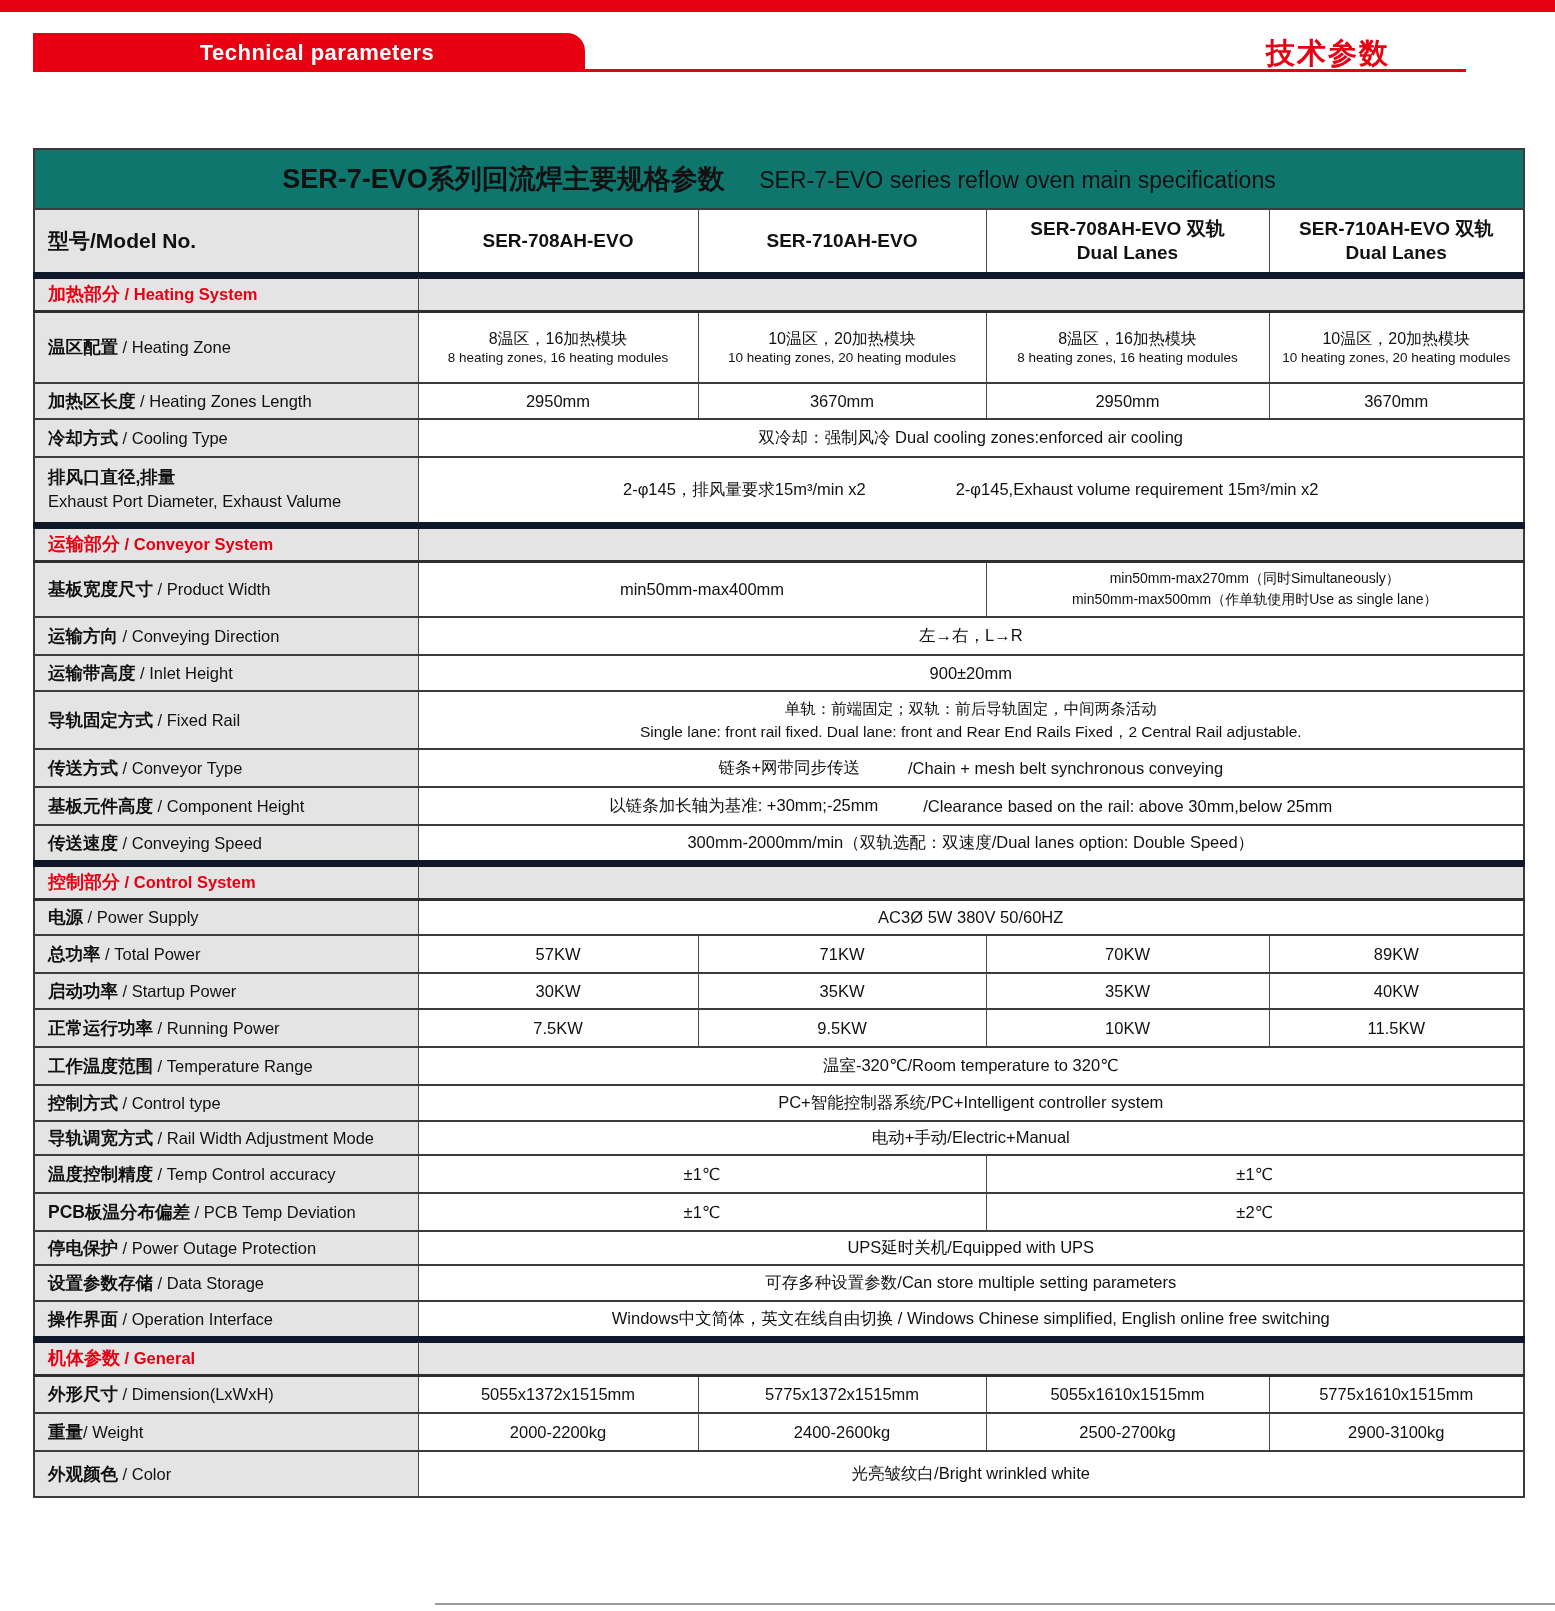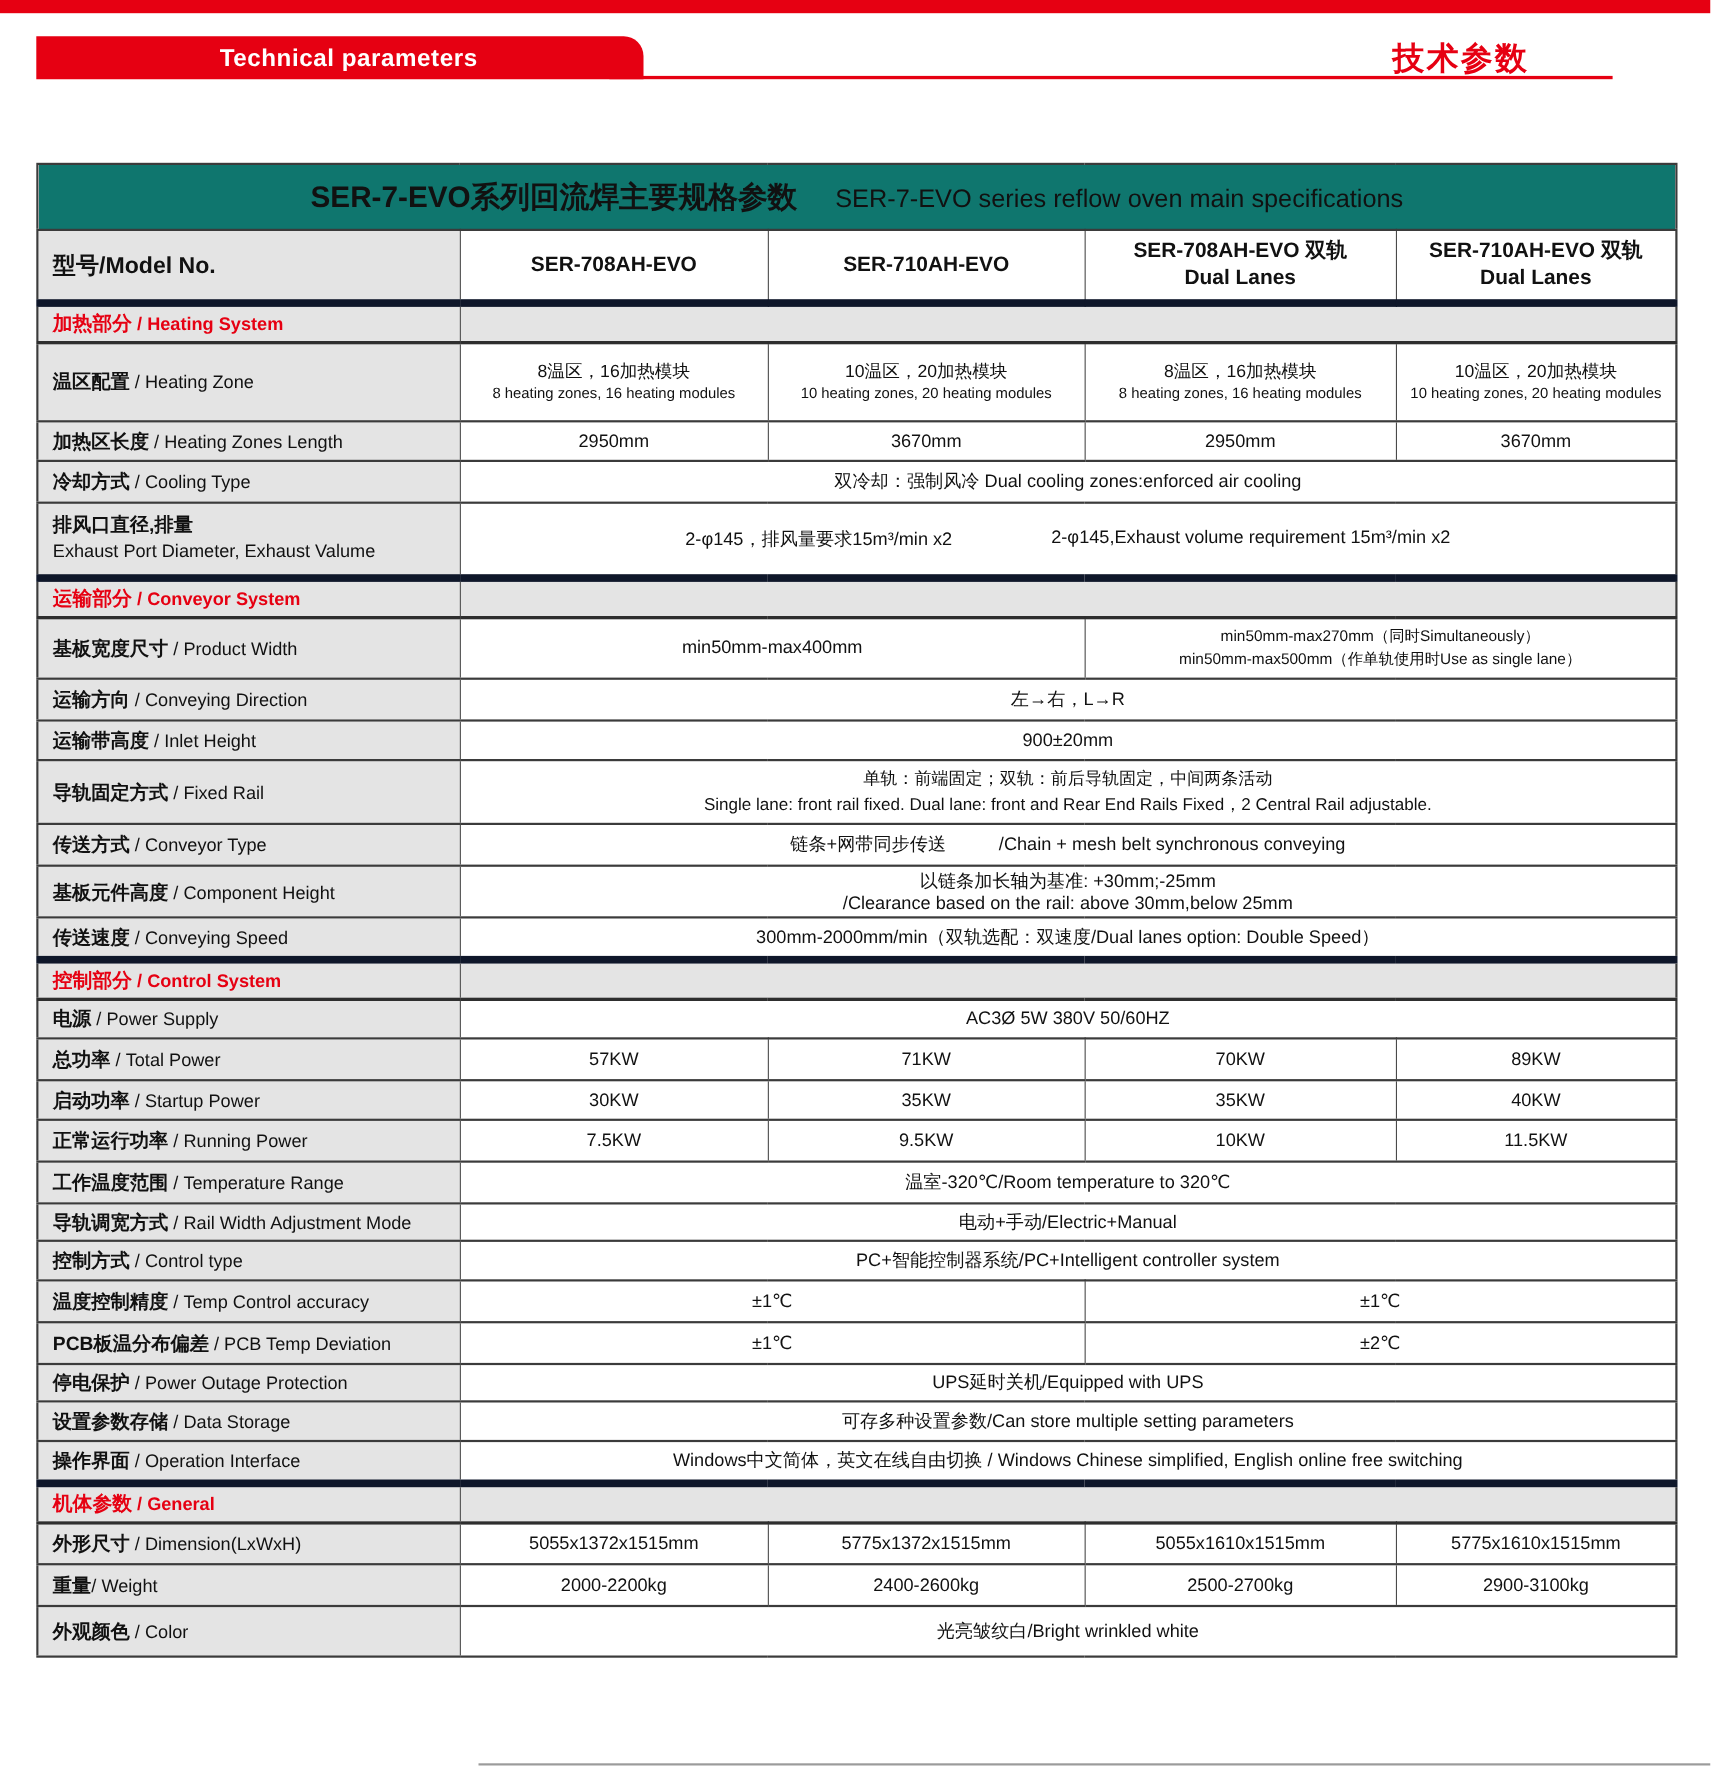--- a/index.html
+++ b/index.html
@@ -174,21 +174,21 @@
           <td class="cell" colspan="4">
             <div class="pair" style="">
               <span class="pair-part">链条+网带同步传送</span>
               <span class="pair-part">/Chain + mesh belt synchronous conveying</span>
             </div>
           </td>
         </tr>
         <tr class="spec-row" style="height: 38px;">
           <td class="label-cell"><span class="lab-cn">基板元件高度</span><span class="lab-en"> / Component Height</span></td>
           <td class="cell" colspan="4">
-            <div class="pair" style="column-gap: 45px; flex-direction: column;">
+            <div class="pair" style="column-gap: 45px;">
               <span class="pair-part">以链条加长轴为基准: +30mm;-25mm</span>
               <span class="pair-part">/Clearance based on the rail: above 30mm,below 25mm</span>
             </div>
           </td>
         </tr>
         <tr class="spec-row" style="height: 38px;">
           <td class="label-cell"><span class="lab-cn">传送速度</span><span class="lab-en"> / Conveying Speed</span></td>
           <td class="cell" colspan="4">300mm-2000mm/min（双轨选配：双速度/Dual lanes option: Double Speed）</td>
         </tr>
         <tr class="section-row" style="height: 36px;">
@@ -217,27 +217,27 @@
           <td class="label-cell"><span class="lab-cn">正常运行功率</span><span class="lab-en"> / Running Power</span></td>
           <td class="cell">7.5KW</td>
           <td class="cell">9.5KW</td>
           <td class="cell">10KW</td>
           <td class="cell">11.5KW</td>
         </tr>
         <tr class="spec-row" style="height: 38px;">
           <td class="label-cell"><span class="lab-cn">工作温度范围</span><span class="lab-en"> / Temperature Range</span></td>
           <td class="cell" colspan="4">温室-320℃/Room temperature to 320℃</td>
         </tr>
+        <tr class="spec-row" style="height: 36px;">
+          <td class="label-cell"><span class="lab-cn">控制方式</span><span class="lab-en"> / Control type</span></td>
+          <td class="cell" colspan="4">PC+智能控制器系统/PC+Intelligent controller system</td>
+        </tr>
         <tr class="spec-row" style="height: 34px;">
           <td class="label-cell"><span class="lab-cn">导轨调宽方式</span><span class="lab-en"> / Rail Width Adjustment Mode</span></td>
           <td class="cell" colspan="4">电动+手动/Electric+Manual</td>
-        </tr>
-        <tr class="spec-row" style="height: 36px;">
-          <td class="label-cell"><span class="lab-cn">控制方式</span><span class="lab-en"> / Control type</span></td>
-          <td class="cell" colspan="4">PC+智能控制器系统/PC+Intelligent controller system</td>
         </tr>
         <tr class="spec-row" style="height: 38px;">
           <td class="label-cell"><span class="lab-cn">温度控制精度</span><span class="lab-en"> / Temp Control accuracy</span></td>
           <td class="cell" colspan="2">±1℃</td>
           <td class="cell" colspan="2">±1℃</td>
         </tr>
         <tr class="spec-row" style="height: 38px;">
           <td class="label-cell"><span class="lab-cn">PCB板温分布偏差</span><span class="lab-en"> / PCB Temp Deviation</span></td>
           <td class="cell" colspan="2">±1℃</td>
           <td class="cell" colspan="2">±2℃</td>

